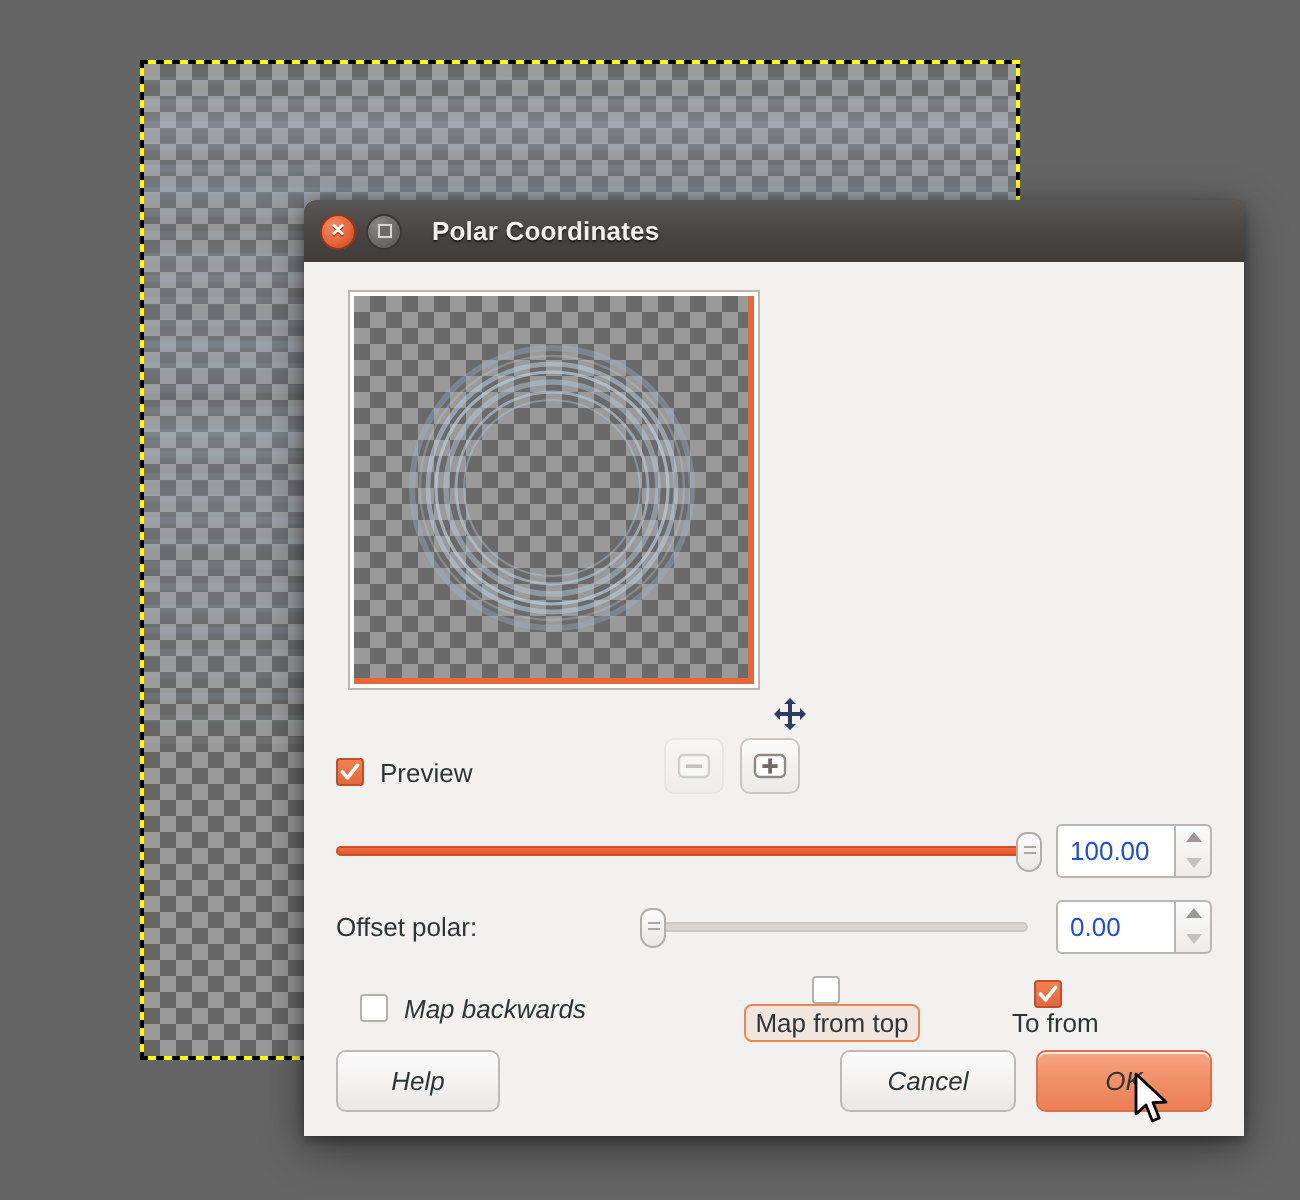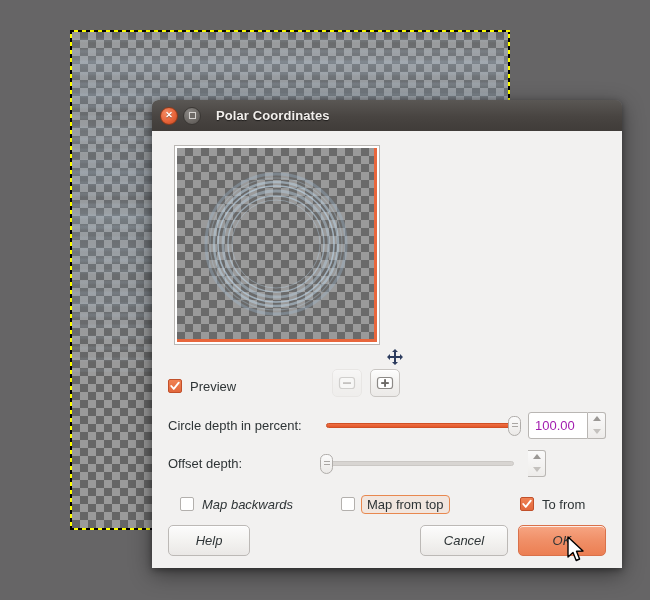--- a/index.html
+++ b/index.html
@@ -339,21 +339,21 @@
     width: 78px;
     flex: 0 0 78px;
     height: 27px;
   }
   .spin-entry {
     flex: 1 1 auto;
     background: #fff;
     border: 1px solid #b9b6b3;
     border-radius: 3px 0 0 3px;
     font-size: 13px;
-    color: #a21caf;
+    color: #1d4ed8;
     display: flex;
     align-items: center;
     padding-left: 6px;
     box-sizing: border-box;
   }
   .spin-btns {
     width: 18px;
     flex: 0 0 18px;
     border: 1px solid #b9b6b3;
     border-left: none;
@@ -374,21 +374,21 @@
   .arr.dn { border-top: 5px solid #c4c1be; }
 
   
   #chk-row {
     display: flex;
     align-items: center;
     height: 30px;
     margin-top: 10px;
     padding-left: 12px;
   }
-  #chk-row .chk + .chk { margin-left: 13px; }
+  #chk-row .chk + .chk { margin-left: 2px; flex-direction: column; }
   #chk-map-backwards { width: 148px; font-style: italic; }
   #chk-map-from-top { width: 166px; }
 
   
   #btn-row {
     position: absolute;
     left: 16px;
     right: 16px;
     bottom: 12px;
     display: flex;
@@ -498,46 +498,46 @@
             <svg width="18" height="14" viewBox="0 0 18 14">
               <rect x="1.5" y="1.5" width="15" height="11" rx="2.5" fill="#ffffff" stroke="#8d8a87" stroke-width="1.2"></rect>
               <rect x="8.1" y="3.2" width="1.9" height="7.6" fill="#6d6a67"></rect>
               <rect x="5.2" y="6.1" width="7.6" height="1.9" fill="#6d6a67"></rect>
             </svg>
           </div>
         </div>
       </div>
 
       <div class="srow">
-        <div class="srow-label">Circle depth in percent:</div>
         <div class="slider">
           <div class="track"></div>
           <div class="fill" style="width:100%"></div>
           <div class="handle" style="left:100%">
             <span class="grip"></span>
           </div>
         </div>
         <div class="spin">
           <div class="spin-entry">100.00</div>
           <div class="spin-btns">
             <span class="arr up"></span>
             <span class="arr dn"></span>
           </div>
         </div>
       </div>
 
       <div class="srow">
-        <div class="srow-label">Offset depth:</div>
+        <div class="srow-label">Offset polar:</div>
         <div class="slider">
           <div class="track"></div>
           <div class="handle" style="left:0%">
             <span class="grip"></span>
           </div>
         </div>
         <div class="spin">
+          <div class="spin-entry">0.00</div>
           <div class="spin-btns">
             <span class="arr up"></span>
             <span class="arr dn"></span>
           </div>
         </div>
       </div>
 
       <div id="chk-row">
         <div class="chk" id="chk-map-backwards">
           <span class="box off"></span>

